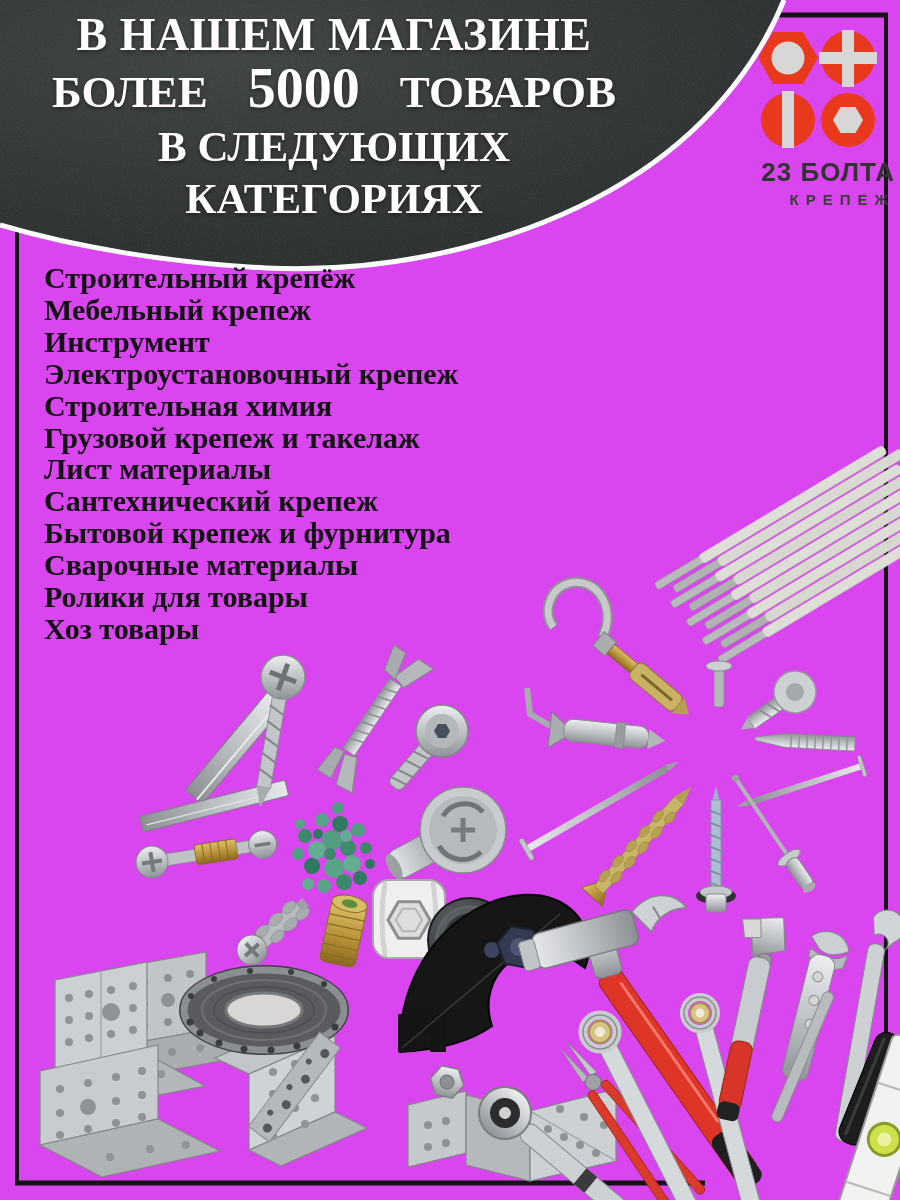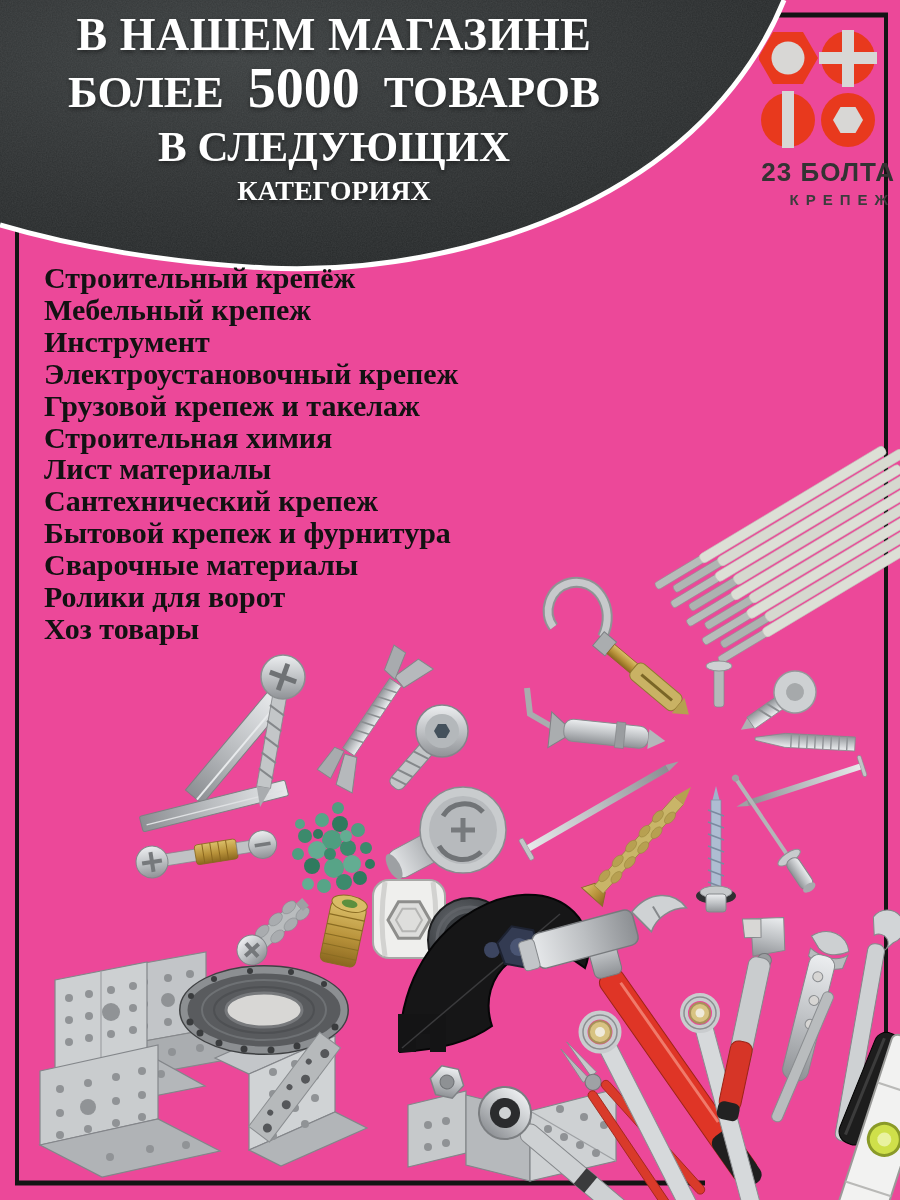--- a/index.html
+++ b/index.html
@@ -1,29 +1,29 @@
 <!DOCTYPE html>
 <html><head>
 <meta charset="utf-8">
 <style>
   html,body{margin:0;padding:0;background:#9a9a9a;}
-  .page{position:relative;width:900px;height:1200px;background:#ec4899;overflow:hidden;
+  .page{position:relative;width:900px;height:1200px;background:#d946ef;overflow:hidden;
         font-family:"Liberation Serif",serif;}
   .lay{position:absolute;left:0;top:0;width:900px;height:1200px;}
   
   .header{position:absolute;left:0;top:0;width:900px;height:300px;}
   .header svg{display:block;width:900px;height:300px;}
   .hl{position:absolute;left:10px;top:10px;width:648px;text-align:center;color:#ffffff;
       font-weight:bold;text-shadow:0 2px 4px rgba(0,0,0,.45);}
   .l1{font-size:46px;line-height:1.1;letter-spacing:.5px;}
-  .l2{display:flex;justify-content:center;align-items:baseline;gap:24px;margin-top:1px;font-family:Liberation Serif, serif;}
+  .l2{display:flex;justify-content:center;align-items:baseline;gap:40px;margin-top:1px;font-family:Liberation Serif, serif;}
   .l2a{font-size:45px;}
   .l2n{font-size:56px;line-height:.95;}
   .l3{font-size:43px;line-height:1.08;margin-top:6px;}
-  .l4{font-size:28px;line-height:1.08;margin-top:6px;}
+  .l4{font-size:43px;line-height:1.08;margin-top:6px;}
   
   .logo{position:absolute;left:741px;top:30px;width:154px;text-align:right;
         font-family:"Liberation Sans",sans-serif;}
   .logo-icons{width:118px;height:118px;display:block;margin:0 auto;}
   .logo-title{font-size:26px;font-weight:bold;color:#333333;letter-spacing:1px;margin-top:9px;}
   .logo-sub{font-size:15px;font-weight:bold;color:#3c3c3c;letter-spacing:7px;margin-top:3px;padding-left:5px;}
   
   .cats{position:absolute;left:44px;top:262px;margin:0;padding:0;list-style:none;z-index:3;}
   .cats li{font-size:30px;font-weight:bold;color:#121212;line-height:31.9px;white-space:nowrap;}
   .frame-line{stroke:#141414;}
@@ -94,27 +94,27 @@
     </svg>
     <div class="logo-title">23 БОЛТА</div>
     <div class="logo-sub">КРЕПЕЖ</div>
   </div>
 
   <ul class="cats">
     <li>Строительный крепёж</li>
     <li>Мебельный крепеж</li>
     <li>Инструмент</li>
     <li>Электроустановочный крепеж</li>
+    <li>Строительная химия</li>
     <li>Грузовой крепеж и такелаж</li>
-    <li>Строительная химия</li>
     <li>Лист материалы</li>
     <li>Сантехнический крепеж</li>
     <li>Бытовой крепеж и фурнитура</li>
     <li>Сварочные материалы</li>
-    <li>Ролики для ворот</li>
+    <li>Ролики для товары</li>
     <li>Хоз товары</li>
   </ul>
 
   <svg class="lay" viewBox="0 0 900 1200">
     <defs>
       <linearGradient id="met" x1="0" y1="0" x2="0" y2="1">
         <stop offset="0" stop-color="#eceef0"></stop>
           <stop offset=".5" stop-color="#c0c3c6"></stop>
           <stop offset="1" stop-color="#8f9296"></stop>
       </linearGradient>

